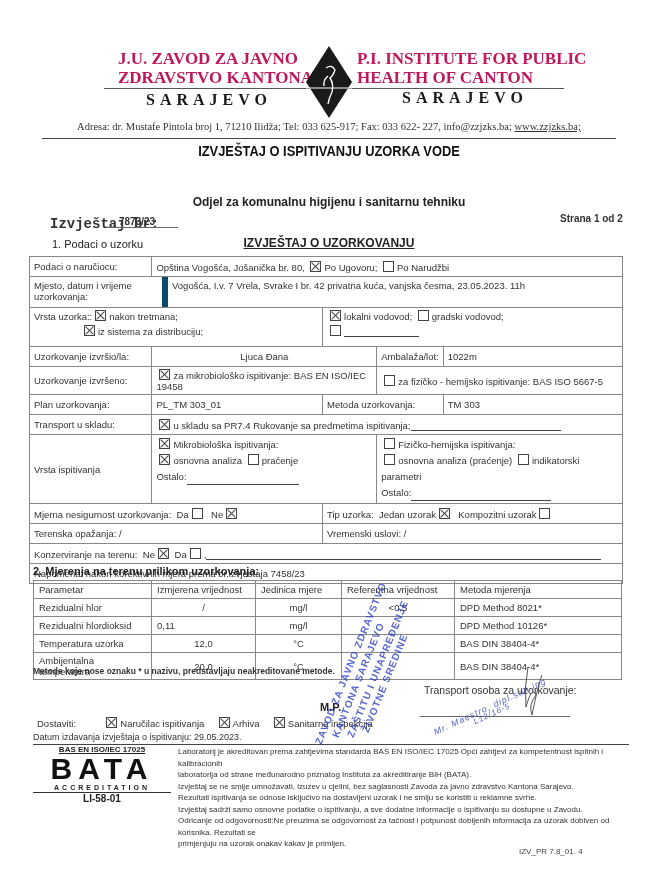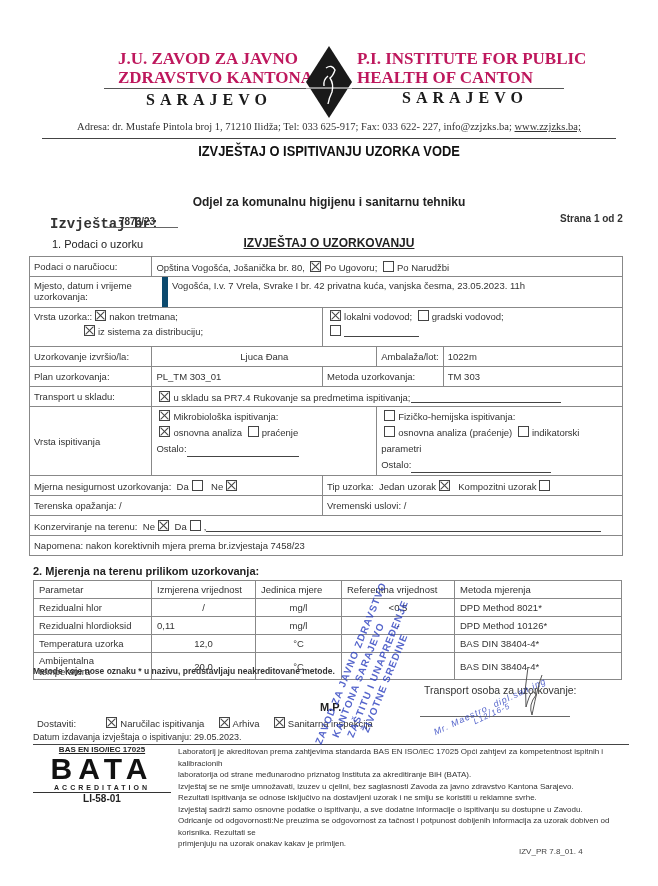--- a/index.html
+++ b/index.html
@@ -98,20 +98,25 @@
       <div style="margin-top:3px;"><span class="cb"></span><span class="blank" style="width:75px;"></span></div>
     </td>
   </tr>
   <tr>
     <td>Uzorkovanje izvršio/la:</td>
     <td colspan="2" style="text-align:center;">Ljuca Đana</td>
     <td>Ambalaža/lot:</td>
     <td>1022m</td>
   </tr>
   <tr>
+    <td>Uzorkovanje izvršeno:</td>
+    <td colspan="2"><span class="cb x"></span><span>za mikrobiološko ispitivanje: BAS EN ISO/IEC 19458</span></td>
+    <td colspan="2"><span class="cb"></span><span>za fizičko - hemijsko ispitivanje: BAS ISO 5667-5</span></td>
+  </tr>
+  <tr>
     <td>Plan uzorkovanja:</td>
     <td>PL_TM 303_01</td>
     <td colspan="2">Metoda uzorkovanja:</td>
     <td>TM 303</td>
   </tr>
   <tr>
     <td>Transport u skladu:</td>
     <td colspan="4"><span class="cb x"></span><span>u skladu sa PR7.4 Rukovanje sa predmetima ispitivanja;</span><span class="blank" style="width:150px;"></span></td>
   </tr>
   <tr>

